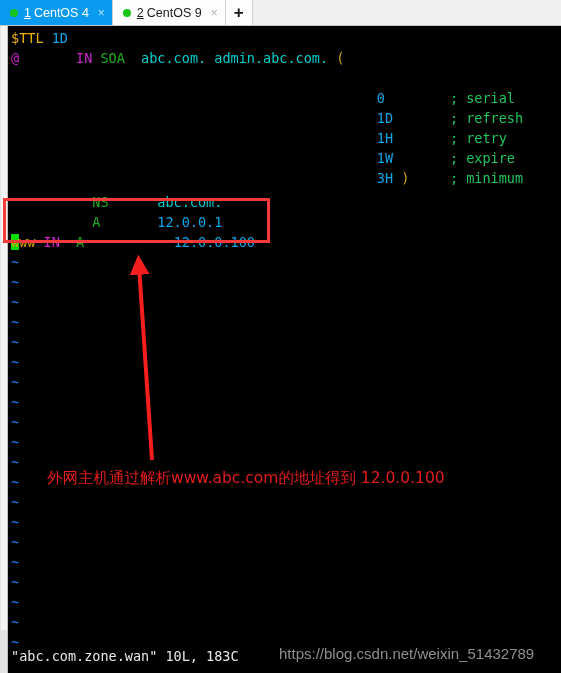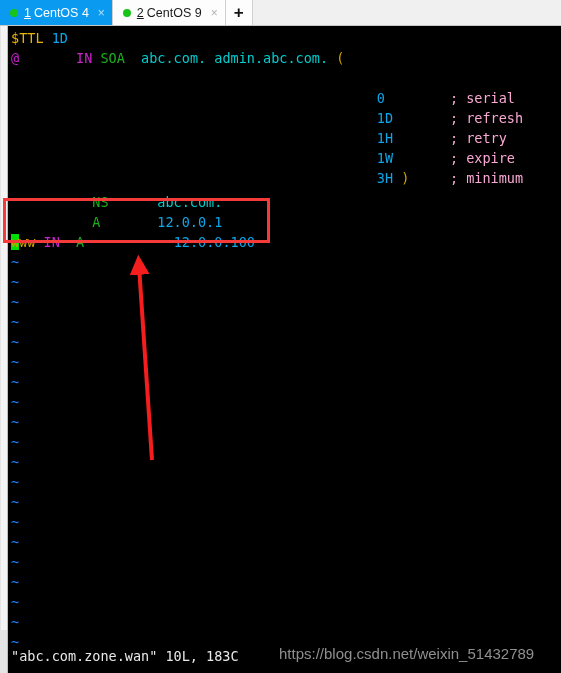--- a/index.html
+++ b/index.html
@@ -137,21 +137,21 @@
     background: #00e000;
     color: #000000;
   }
 
   
   .c-magenta { color: #eab308; }
   .c-red     { color: #0ea5e9; }
   .c-purple  { color: #cc22cc; }
   .c-green   { color: #1fae1f; }
   .c-cyan    { color: #00cdcd; }
-  .c-blue    { color: #f9a8d4; }
+  .c-blue    { color: #22c55e; }
   .c-white   { color: #e8e8e8; }
   .c-yellow  { color: #cfa300; }
   .c-tilde   { color: #1a7bf0; }
 
   
   .statusline {
     position: absolute;
     left: 11px;
     top: 620px;
     color: #e8e8e8;
@@ -236,14 +236,15 @@
 
   <svg class="anno-svg" viewBox="0 0 561 673">
     <defs>
       <marker id="arrowhead" markerWidth="5" markerHeight="5" refX="2.2" refY="2.5" orient="auto">
         <polygon points="0,0 5,2.5 0,5" fill="#f51e1e"></polygon>
       </marker>
     </defs>
     <line x1="152" y1="460" x2="139" y2="266" stroke="#f51e1e" stroke-width="4" marker-end="url(#arrowhead)"></line>
   </svg>
 
+  <div class="anno-text">外网主机通过解析www.abc.com的地址得到 12.0.0.100</div>
 
 </div>
 
 </body></html>

